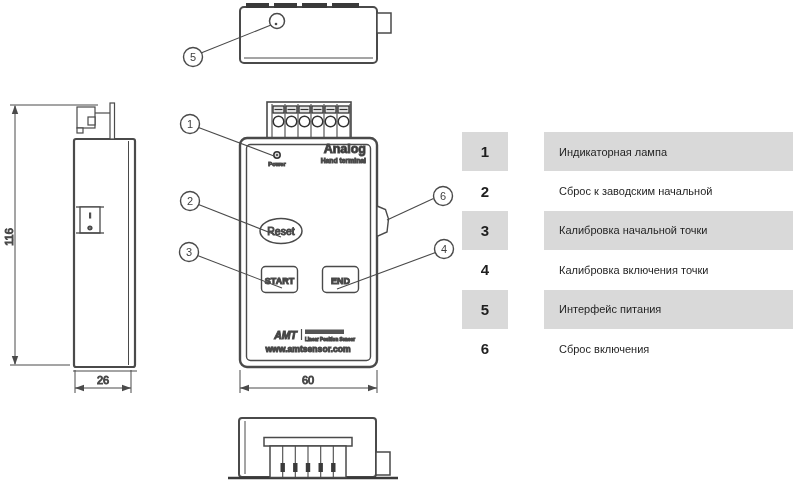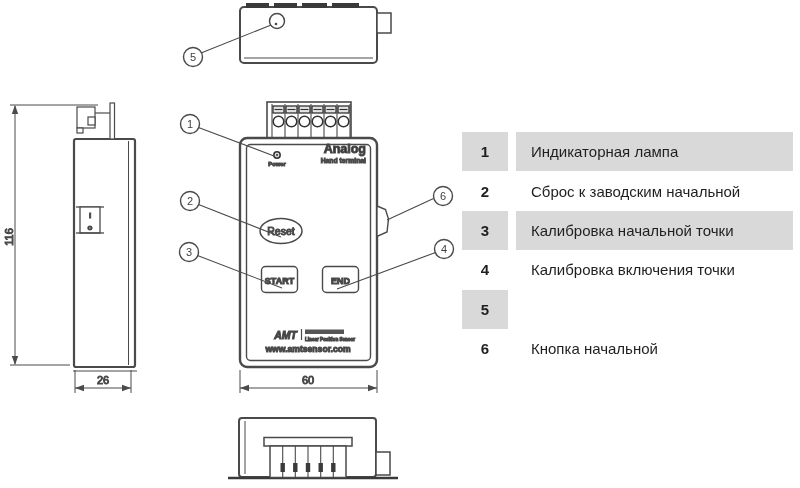--- a/index.html
+++ b/index.html
@@ -6,21 +6,21 @@
   .canvas{position:relative;width:800px;height:488px;background:#fff;overflow:hidden;
           font-family:"Liberation Sans",sans-serif;}
   svg{position:absolute;left:0;top:0;}
   svg text{font-family:"Liberation Sans",sans-serif;fill:#3f3f3f;}
   .legend{position:absolute;left:462px;top:132px;width:331px;}
   .lrow{display:flex;height:39.4px;align-items:stretch;}
   .lnum{width:46px;display:flex;align-items:center;justify-content:center;
         font-weight:bold;font-size:15px;color:#1f1f1f;}
   .lgap{width:8px;}
   .llabel{flex:1;display:flex;align-items:center;padding-left:15px;
-          font-size:15px;color:#1f1f1f;white-space:nowrap;}
+          font-size:11px;color:#1f1f1f;white-space:nowrap;margin-left:28px;}
   .lrow.shaded .lnum,.lrow.shaded .llabel{background:#d9d9d9;}
 </style>
 </head>
 <body>
 
 <div class="canvas">
 
 <svg width="800" height="488" viewBox="0 0 800 488">
 
   <g stroke="#4a4a4a" fill="none">
@@ -222,21 +222,22 @@
     <div class="llabel">Калибровка начальной точки</div>
   </div>
   <div class="lrow">
     <div class="lnum">4</div>
     <div class="lgap"></div>
     <div class="llabel">Калибровка включения точки</div>
   </div>
   <div class="lrow shaded">
     <div class="lnum">5</div>
     <div class="lgap"></div>
+    <div class="llabel">Интерфейс питания</div>
   </div>
   <div class="lrow">
     <div class="lnum">6</div>
     <div class="lgap"></div>
-    <div class="llabel">Кнопка начальной</div>
+    <div class="llabel">Сброс включения</div>
   </div>
 </div>
 
 </div>
 
 </body></html>

